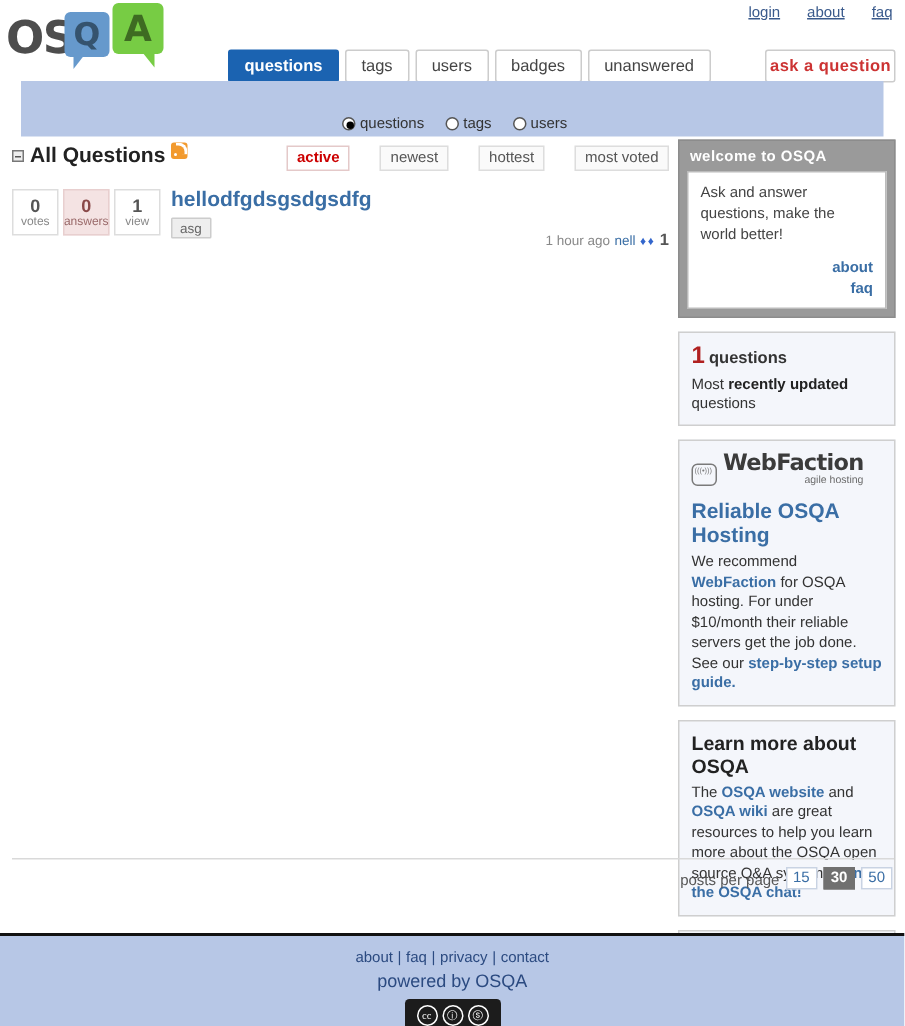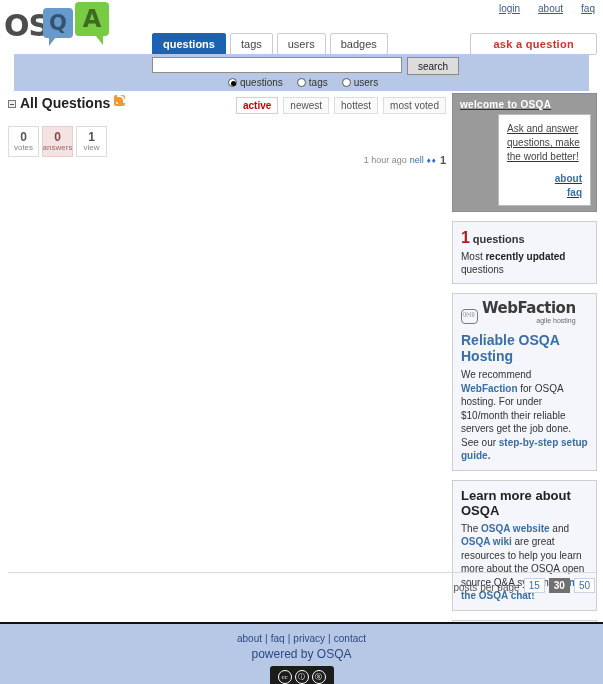--- a/index.html
+++ b/index.html
@@ -50,21 +50,21 @@
   .nav { position:absolute; left:152px; top:33px; display:flex; gap:4px; }
   .nav .tab {
     border:1px solid #ccc; background:#fff; color:#444;
     font-size:11px; padding:4px 10px 4px 10px; border-radius:2px;
   }
   .nav .tab.active { background:#1b63b1; border-color:#1b63b1; color:#fff; font-weight:bold; }
   .ask-btn {
     position:absolute; right:6px; top:33px;
     border:1px solid #ccc; background:#fff;
     color:#c33; font-weight:bold; font-size:11px;
-    padding:4px 22px; border-radius:2px; letter-spacing:0.3px;
+    padding:4px 2px; border-radius:2px; letter-spacing:0.3px;
   }
 
   
   .searchbar {
     position:absolute; left:14px; top:54px; width:575px; height:37px;
     background:#b7c7e6;
   }
   .search-row { position:absolute; left:138px; top:3px; display:flex; }
   .search-input {
     width:250px; height:16px; border:1px solid #8d8d8d; background:#fff;
@@ -96,21 +96,21 @@
     font-family:"Liberation Sans", sans-serif;
   }
   .rss { width:11px; height:11px; background:#f29a2e; border-radius:2px; position:relative; align-self:flex-start; }
   .rss:before {
     content:""; position:absolute; left:2px; bottom:2px; width:2px; height:2px; background:#fff; border-radius:50%;
   }
   .rss:after {
     content:""; position:absolute; left:3px; bottom:3px; width:6px; height:6px;
     border-top:2px solid #fff; border-right:2px solid #fff; border-radius:0 6px 0 0;
   }
-  .sorts { display:flex; gap:5px; margin-top:2px;justify-content:flex-end; }
+  .sorts { display:flex; gap:20px; margin-top:2px;justify-content:flex-end; }
   .sorts .s {
     border:1px solid #ddd; background:#fafafa; font-size:10px; padding:2px 6px; color:#555;
   }
   .sorts .s.active { color:#c00; font-weight:bold; border-color:#e4c9c9; background:#fff; }
 
   
   .qrow { position:relative; margin-top:12px; height:42px; }
   .counts { display:flex; gap:3px; position:absolute; left:0; top:0; }
   .cbox {
     width:31px; height:31px; border:1px solid #ddd; background:#fff;
@@ -131,26 +131,26 @@
     position:absolute; right:0; bottom:2px; font-size:9px; color:#888;
     display:flex; align-items:center; gap:3px;
   }
   .byline .who { color:#3a6ea5; }
   .byline .dm { color:#36c; font-size:8px; letter-spacing:1px; }
   .byline .karma { color:#555; font-weight:bold; font-size:11px; }
 
   
   .side { position:absolute; left:452px; top:93px; width:145px; }
   .card { border:1px solid #cfcfcf; background:#f4f6fb; margin-bottom:9px; padding:7px 8px; }
-  .card.welcome { background:#9a9a9a; border-color:#8c8c8c; padding:5px;text-decoration:underline; }
+  .card.welcome { background:#9a9a9a; border-color:#8c8c8c; padding:5px; }
   .card.welcome .wtitle {
     color:#fff; font-weight:bold; font-size:10px; letter-spacing:0.3px; padding:0 2px 4px;
   }
   .card.welcome .inner {
-    background:#fff; border:1px solid #bbb; padding:7px 8px 5px; min-height:58px;margin-left:40px;
+    background:#fff; border:1px solid #bbb; padding:7px 8px 5px; min-height:58px;
   }
   .card.welcome .inner p { margin:0 0 8px; font-size:10px; color:#444; line-height:14px; }
   .card.welcome .links { text-align:right; }
   .card.welcome .links a { display:block; color:#3a6ea5; font-size:10px; font-weight:bold; line-height:14px; }
 
   .statline { font-size:10px; color:#333; }
   .statline .big { font-size:16px; font-weight:bold; color:#b02020; }
   .statline .lbl { font-weight:bold; font-size:11px; color:#333; }
   .statsub { font-size:10px; color:#333; margin-top:3px; line-height:13px; }
   .statsub b { color:#222; }
@@ -224,28 +224,25 @@
   <div class="bubble bub-a">
     <span>A</span>
   </div>
 </div>
 
 <div class="nav">
   <div class="tab active">questions</div>
   <div class="tab">tags</div>
   <div class="tab">users</div>
   <div class="tab">badges</div>
+  <div class="tab">unanswered</div>
 </div>
 <div class="ask-btn">ask a question</div>
 
 <div class="searchbar">
-  <div class="search-row">
-    <input class="search-input" type="text" placeholder="" style="">
-    <button class="search-btn">search</button>
-  </div>
   <div class="radio-row">
     <label class="ritem">
       <span class="radio on"></span>
       <span>questions</span>
     </label>
     <label class="ritem">
       <span class="radio"></span>
       <span>tags</span>
     </label>
     <label class="ritem">
@@ -278,20 +275,24 @@
       </div>
       <div class="cbox answers">
         <span class="n">0</span>
         <span class="l">answers</span>
       </div>
       <div class="cbox views">
         <span class="n">1</span>
         <span class="l">view</span>
       </div>
     </div>
+    <div class="qbody">
+      <a href="#" class="qtitle">hellodfgdsgsdgsdfg</a><br>
+      <a href="#" class="tag">asg</a>
+    </div>
     <div class="byline">
       <span>1 hour ago</span>
       <a href="#" class="who">nell</a>
       <span class="dm">♦♦</span>
       <span class="karma">1</span>
     </div>
   </div>
 </div>
 
 <div class="side">

